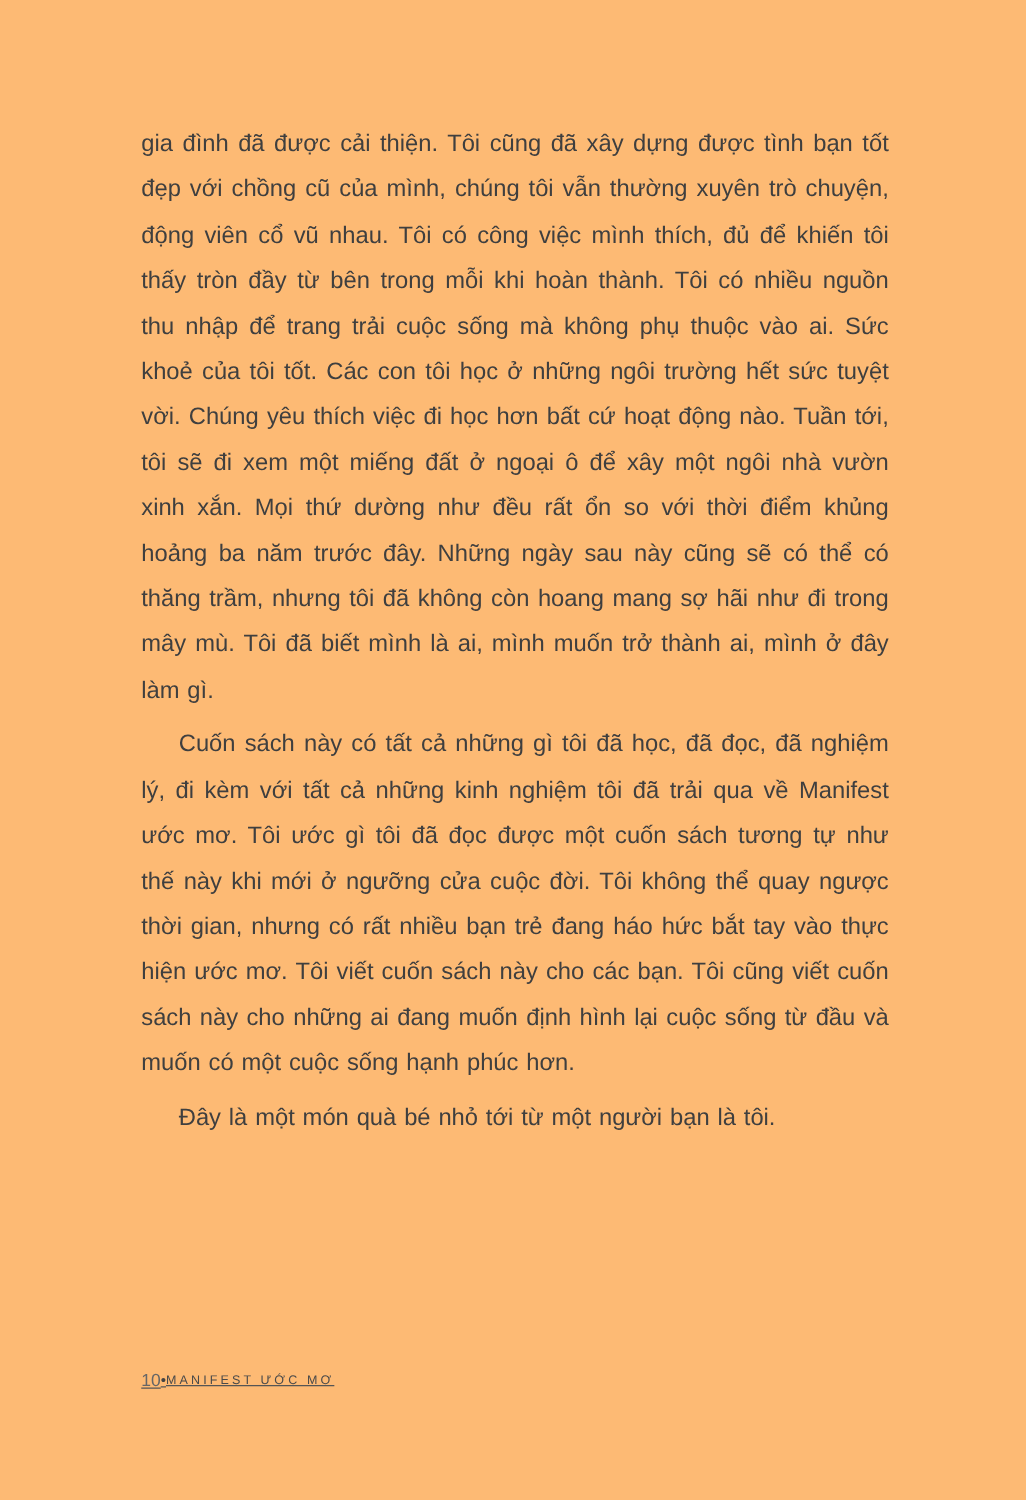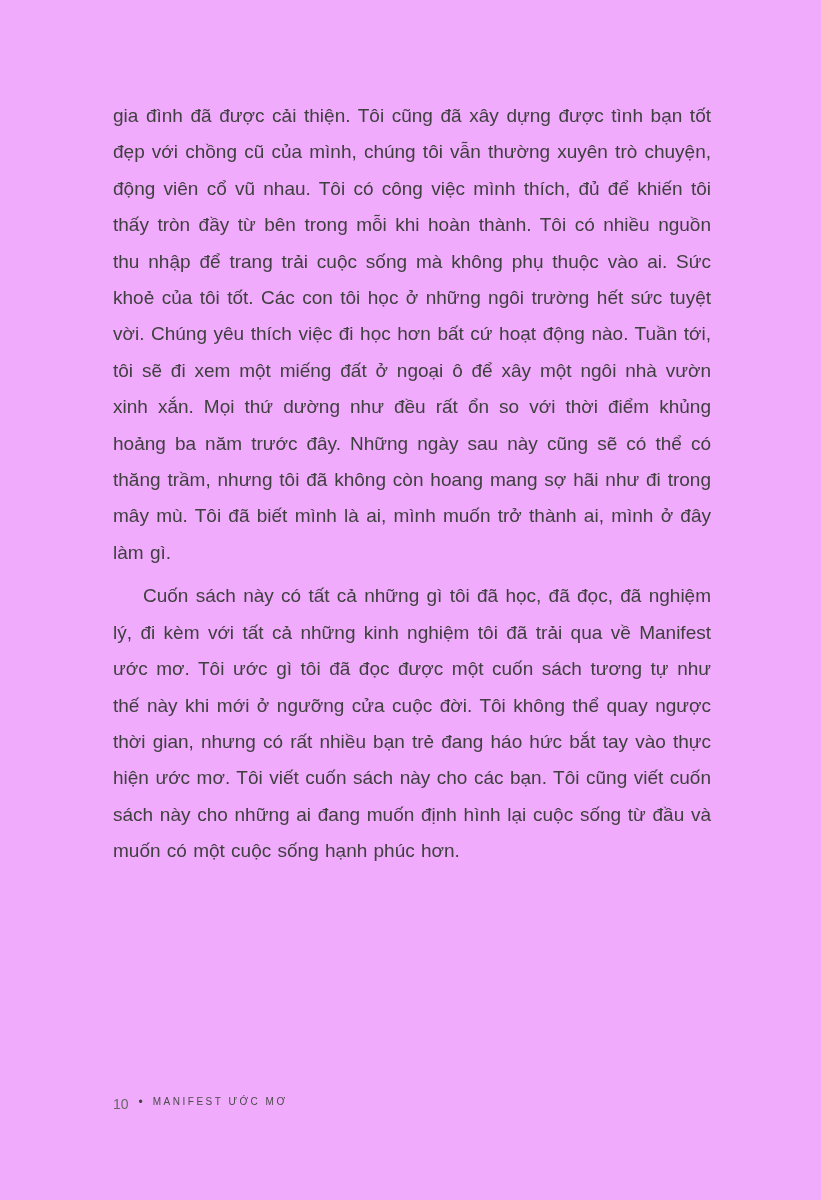--- a/index.html
+++ b/index.html
@@ -5,21 +5,21 @@
     * { margin: 0; padding: 0; box-sizing: border-box; }
 
     html, body {
       background: #ffffff;
     }
 
     .page {
       position: relative;
       width: 821px;
       height: 1200px;
-      background: #f0abfc;
+      background: #fdba74;
       overflow: hidden;
       font-family: "Liberation Sans", sans-serif;
     }
 
     .content {
       position: absolute;
       top: 98px;
       left: 113px;
       width: 598px;
     }
@@ -39,22 +39,23 @@
 
     .content p.italic {
       font-style: italic;
     }
 
     .footer {
       position: absolute;
       left: 113px;
       top: 1096px;
       display: flex;
-      gap: 10px;
+      align-items: center;
       color: #555555;
+      text-decoration: underline;
     }
 
     .footer .page-number {
       font-size: 14px;
       color: #666666;
     }
 
     .footer .separator {
       font-size: 12px;
       color: #444444;
@@ -71,20 +72,21 @@
 <body>
 
 <div class="page">
 
   <div class="content">
     <p>gia đình đã được cải thiện. Tôi cũng đã xây dựng được tình bạn tốt đẹp với chồng cũ của mình, chúng tôi vẫn thường xuyên trò chuyện, động viên cổ vũ nhau. Tôi có công việc mình thích, đủ để khiến tôi thấy tròn đầy từ bên trong mỗi khi hoàn thành. Tôi có nhiều nguồn thu nhập để trang trải cuộc sống mà không phụ thuộc vào ai. Sức khoẻ của tôi tốt. Các con tôi học ở những ngôi trường hết sức tuyệt vời. Chúng yêu thích việc đi học hơn bất cứ hoạt động nào. Tuần tới, tôi sẽ đi xem một miếng đất ở ngoại ô để xây một ngôi nhà vườn xinh xắn. Mọi thứ dường như đều rất ổn so với thời điểm khủng hoảng ba năm trước đây. Những ngày sau này cũng sẽ có thể có thăng trầm, nhưng tôi đã không còn hoang mang sợ hãi như đi trong mây mù. Tôi đã biết mình là ai, mình muốn trở thành ai, mình ở đây làm gì.</p>
 
 
     <p class="indent">Cuốn sách này có tất cả những gì tôi đã học, đã đọc, đã nghiệm lý, đi kèm với tất cả những kinh nghiệm tôi đã trải qua về Manifest ước mơ. Tôi ước gì tôi đã đọc được một cuốn sách tương tự như thế này khi mới ở ngưỡng cửa cuộc đời. Tôi không thể quay ngược thời gian, nhưng có rất nhiều bạn trẻ đang háo hức bắt tay vào thực hiện ước mơ. Tôi viết cuốn sách này cho các bạn. Tôi cũng viết cuốn sách này cho những ai đang muốn định hình lại cuộc sống từ đầu và muốn có một cuộc sống hạnh phúc hơn.</p>
 
+    <p class="indent">Đây là một món quà bé nhỏ tới từ một người bạn là tôi.</p>
 
   </div>
 
   <div class="footer">
     <span class="page-number">10</span>
     <span class="separator">•</span>
     <span class="book-title">MANIFEST ƯỚC MƠ</span>
   </div>
 
 </div>

